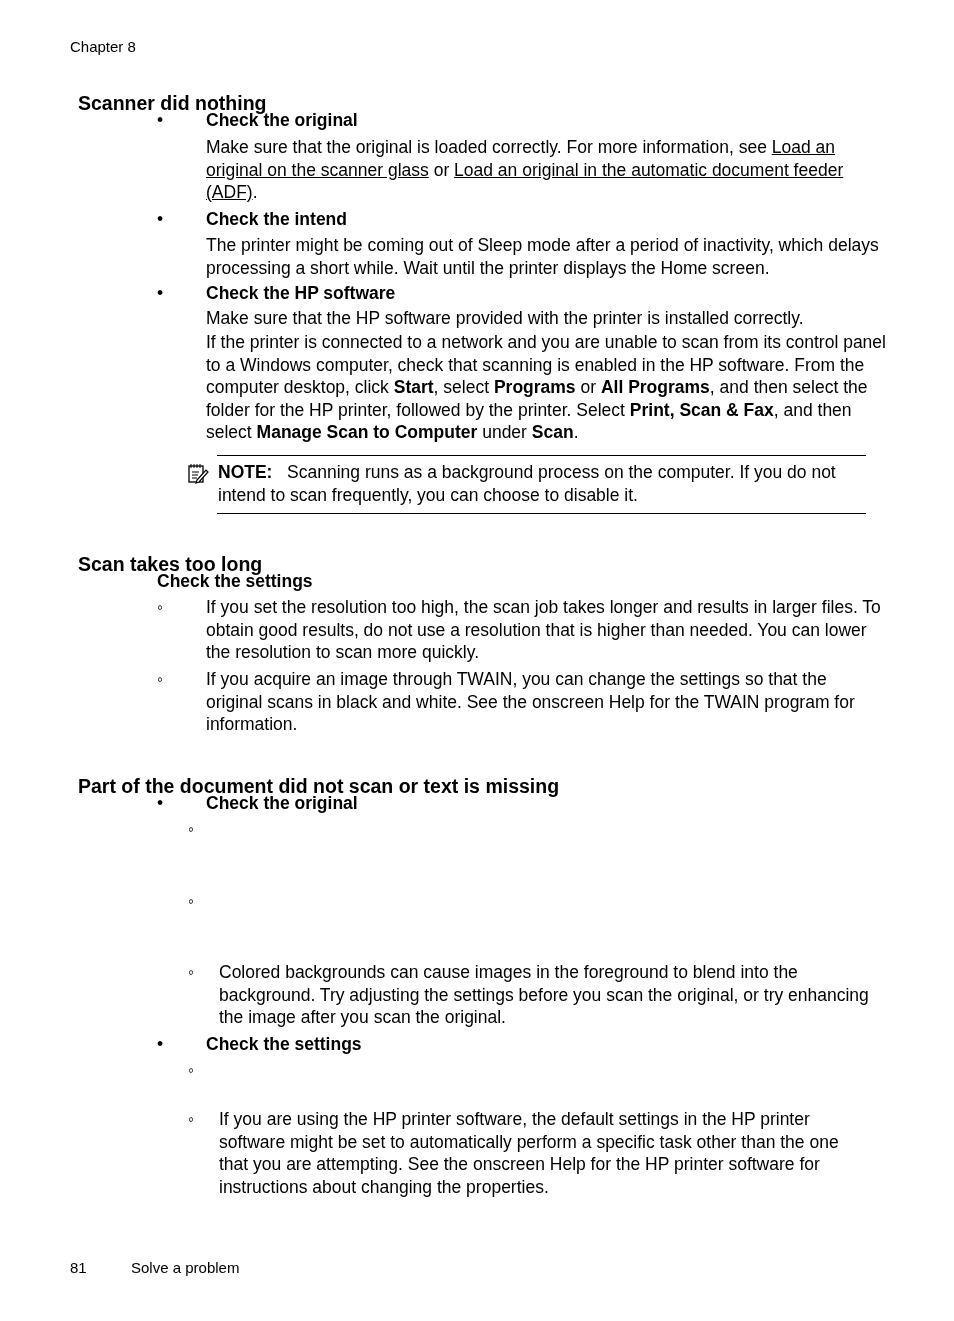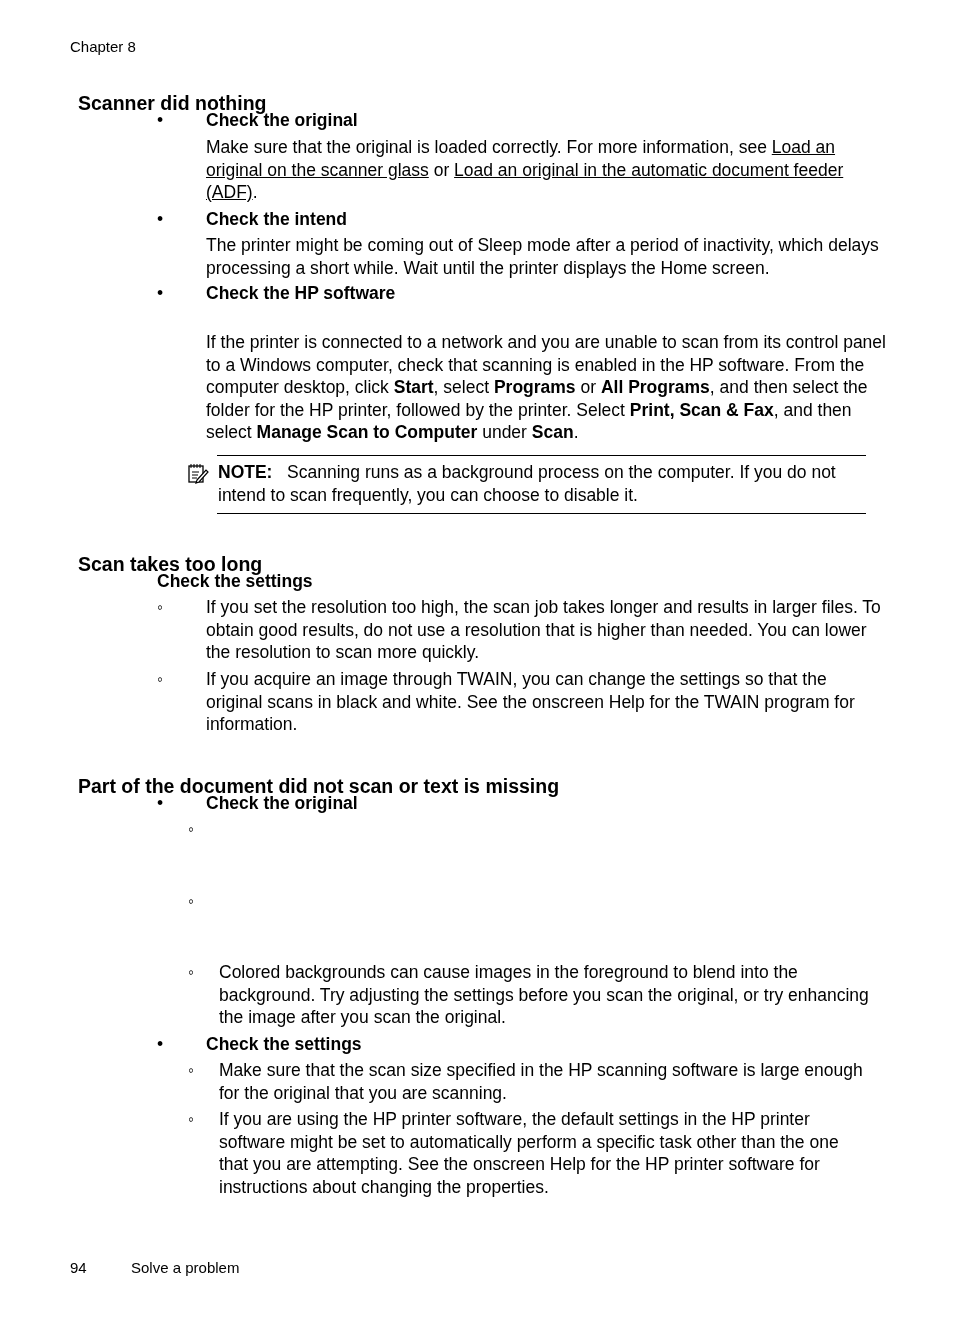--- a/index.html
+++ b/index.html
@@ -30,20 +30,21 @@
   <div class="txt" style="top:136px">
     <span>Make sure that the original is loaded correctly. For more information, see </span><span class="lnk">Load an original on the scanner glass</span><span> or </span><span class="lnk">Load an original in the automatic document feeder (ADF)</span><span>.</span>
   </div>
 
   <span class="bul" style="top:208px">•</span>
   <div class="txt b" style="top:208px">Check the intend</div>
   <div class="txt" style="top:234px">The printer might be coming out of Sleep mode after a period of inactivity, which delays processing a short while. Wait until the printer displays the Home screen.</div>
 
   <span class="bul" style="top:282px">•</span>
   <div class="txt b" style="top:282px">Check the HP software</div>
+  <div class="txt" style="top:307px">Make sure that the HP software provided with the printer is installed correctly.</div>
   <div class="txt" style="top:331px">
     <span>If the printer is connected to a network and you are unable to scan from its control panel to a Windows computer, check that scanning is enabled in the HP software. From the computer desktop, click </span><span class="b">Start</span><span>, select </span><span class="b">Programs</span><span> or </span><span class="b">All Programs</span><span>, and then select the folder for the HP printer, followed by the printer. Select </span><span class="b">Print, Scan &amp; Fax</span><span>, and then select </span><span class="b">Manage Scan to Computer</span><span> under </span><span class="b">Scan</span><span>.</span>
   </div>
 
   <div class="hr" style="top:455px"></div>
   <svg class="note-icon" viewBox="0 0 22 22">
     <rect x="2" y="4" width="14" height="16" fill="none" stroke="#000" stroke-width="1.3"></rect>
     <path d="M4 2v4M7 2v4M10 2v4M13 2v4" stroke="#000" stroke-width="1"></path>
     <path d="M5 10h7M5 13h6M5 16h5" stroke="#000" stroke-width="1"></path>
     <path d="M10 18l9-10 2 2-9 10-3 1z" fill="#fff" stroke="#000" stroke-width="1.2"></path>
@@ -65,19 +66,18 @@
   <div class="txt b" style="top:792px">Check the original</div>
 
   <span class="abs" style="left:188px; top:818px">◦</span>
   <span class="abs" style="left:188px; top:890px">◦</span>
   <span class="abs" style="left:188px; top:961px">◦</span>
   <div class="txt2" style="top:961px">Colored backgrounds can cause images in the foreground to blend into the background. Try adjusting the settings before you scan the original, or try enhancing the image after you scan the original.</div>
 
   <span class="bul" style="top:1033px">•</span>
   <div class="txt b" style="top:1033px">Check the settings</div>
   <span class="abs" style="left:188px; top:1059px">◦</span>
-  <div class="txt2" style="top:1059px">Make sure that the scan size specified in the HP scanning software is large enough for the original that you are scanning.</div>
   <span class="abs" style="left:188px; top:1108px">◦</span>
   <div class="txt2" style="top:1108px">If you are using the HP printer software, the default settings in the HP printer software might be set to automatically perform a specific task other than the one that you are attempting. See the onscreen Help for the HP printer software for instructions about changing the properties.</div>
 
-  <div class="abs footer" style="left:70px">94</div>
+  <div class="abs footer" style="left:70px">81</div>
   <div class="abs footer" style="left:131px">Solve a problem</div>
 </div>
 
 </body></html>

